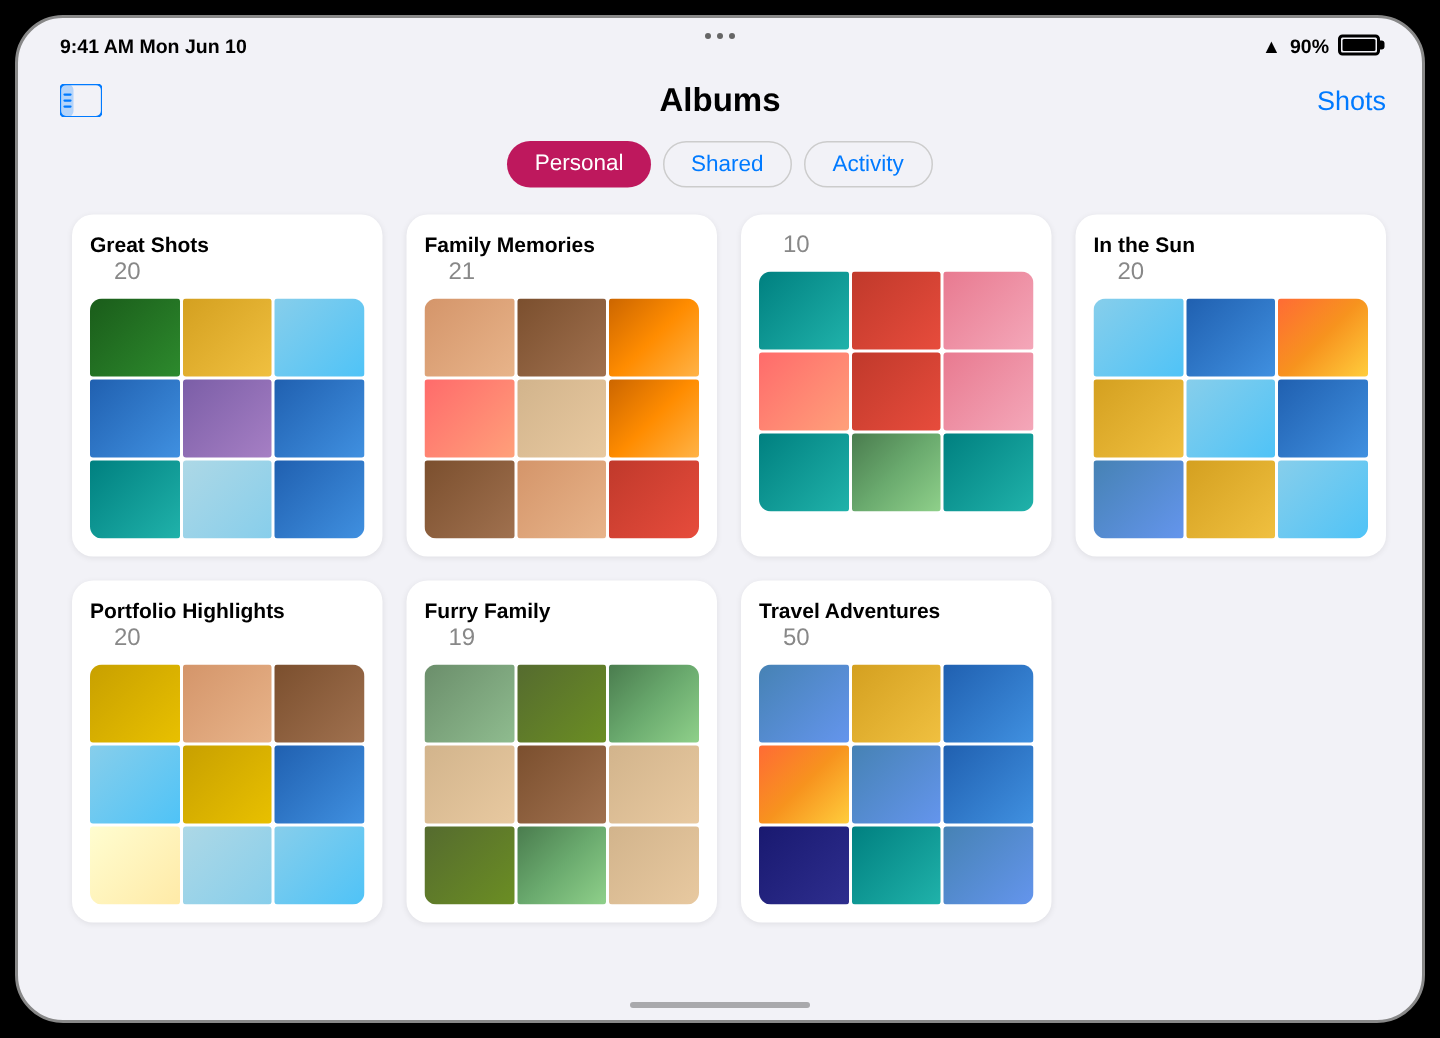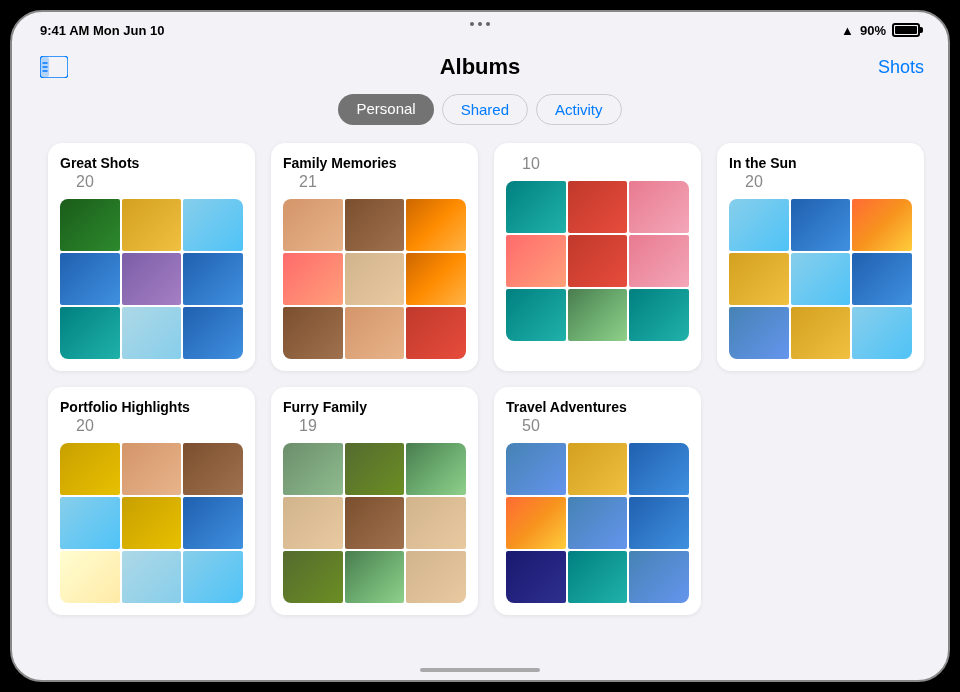--- a/index.html
+++ b/index.html
@@ -149,21 +149,21 @@
 
     .tab {
       padding: 6px 18px;
       border-radius: 20px;
       font-size: 15px;
       font-weight: 500;
       cursor: pointer;
     }
 
     .tab.active {
-      background: #737373;
+      background: #be185d;
       color: #fff;
     }
 
     .tab.inactive {
       background: transparent;
       color: #007aff;
       border: 1.5px solid #ccc;
     }
 
     

